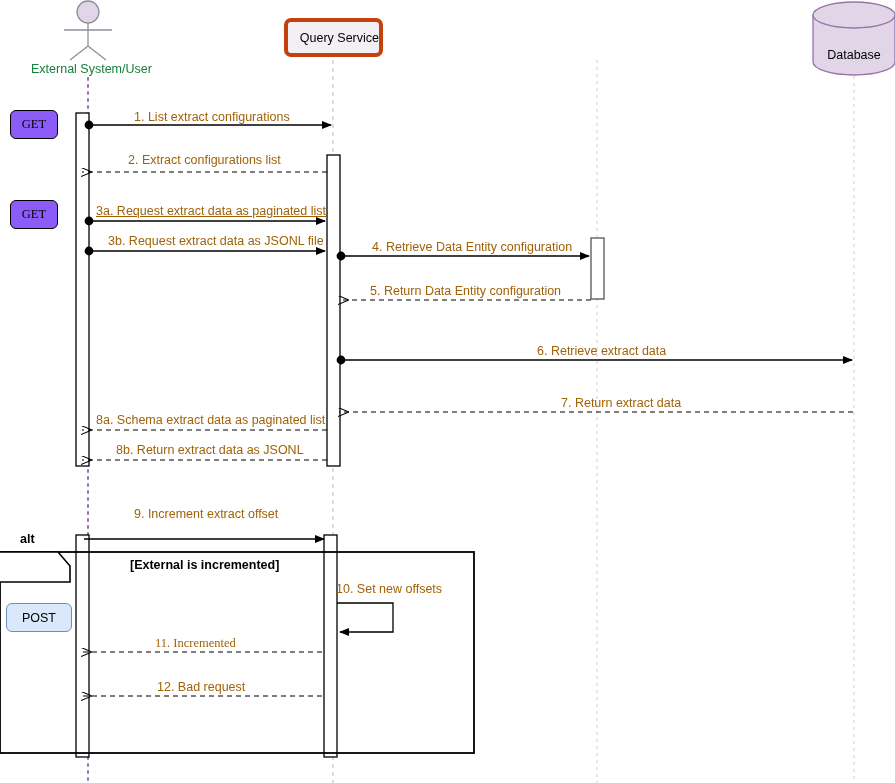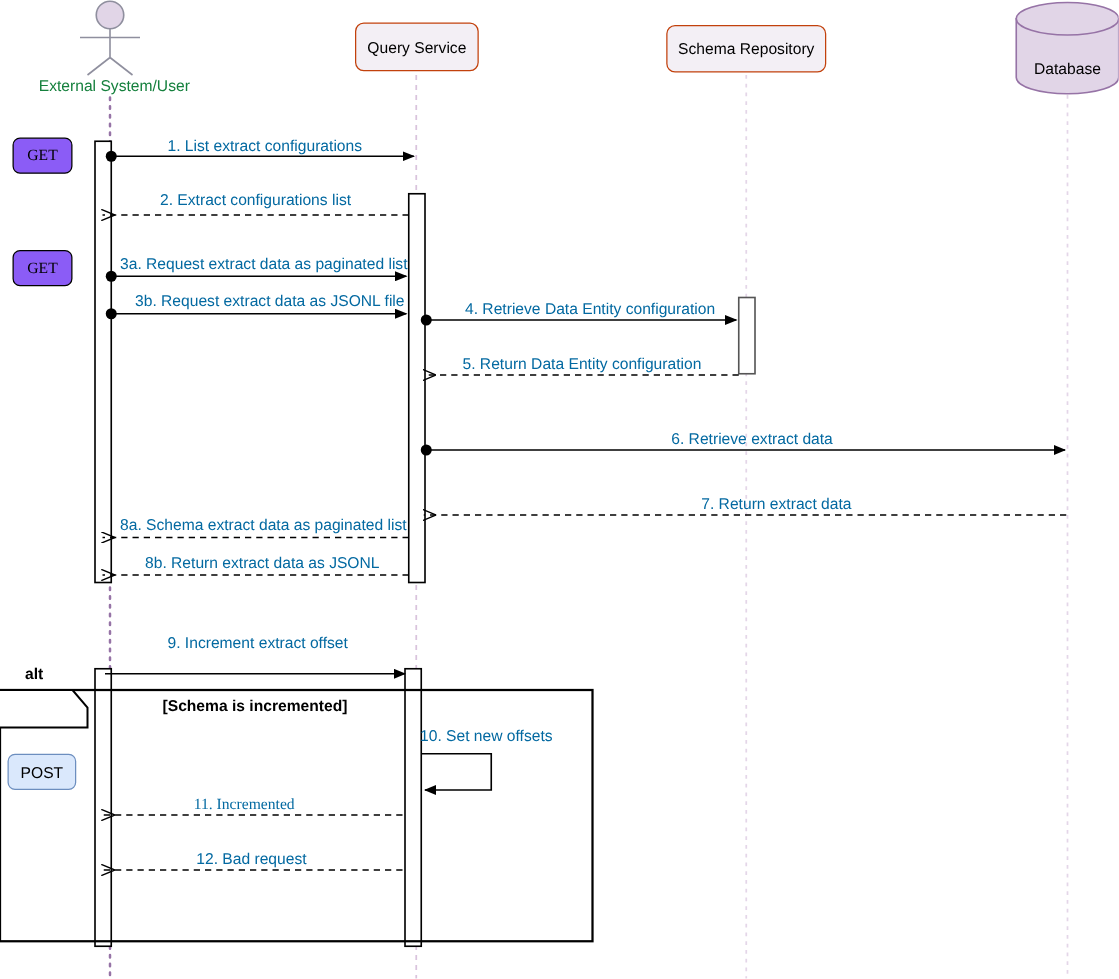--- a/index.html
+++ b/index.html
@@ -21,43 +21,43 @@
   svg.layer {
     position: absolute;
     left: 0;
     top: 0;
     width: 895px;
     height: 783px;
   }
   .msg-label {
     position: absolute;
     font-size: 12.5px;
-    color: #0369a1;
+    color: #a16207;
     white-space: nowrap;
     line-height: 1;
   }
   .lifeline-label {
     position: absolute;
     font-size: 12.5px;
     color: #000;
     white-space: nowrap;
     text-align: center;
     line-height: 1;
   }
   .box-node {
     position: absolute;
     box-sizing: border-box;
     display: flex;
     align-items: center;
-    justify-content: center;
+    justify-content: flex-end;
     font-size: 12.5px;
     color: #000;
     border-radius: 7px;
     background: #f3eff5;
-    border: 1px solid #c2410c;
+    border: 4px solid #c2410c;
     white-space: nowrap;
   }
   .badge {
     position: absolute;
     box-sizing: border-box;
     display: flex;
     align-items: center;
     justify-content: center;
     font-size: 12.5px;
     border-radius: 6px;
@@ -201,43 +201,40 @@
     <g>
       <rect x="0" y="552" width="474" height="201" fill="none" stroke="#000000" stroke-width="1.8"></rect>
       <path d="M0,552 L58,552 L70,566 L70,582 L0,582" fill="#ffffff" stroke="#000000" stroke-width="1.6"></path>
     </g>
   </svg>
 
   <div class="box-node" style="left:284px; top:18px; width:99px; height:39px;">
     <span>Query Service</span>
   </div>
 
-  <div class="box-node" style="left:533px; top:20px; width:128px; height:38px;">
-    <span>Schema Repository</span>
-  </div>
 
   <div class="lifeline-label" style="left:804px; top:49px; width:100px;">Database</div>
 
   <div class="actor-caption" style="left:31px; top:62px;">External System/User</div>
 
   <div class="badge badge-get" style="left:10px; top:110px; width:48px; height:29px;">
     <span>GET</span>
   </div>
   <div class="badge badge-get" style="left:10px; top:200px; width:48px; height:29px;">
     <span>GET</span>
   </div>
-  <div class="badge badge-post" style="left:6px; top:603px; width:55px; height:29px;text-align:right;">
+  <div class="badge badge-post" style="left:6px; top:603px; width:66px; height:29px;text-align:right;">
     <span>POST</span>
   </div>
 
   <div class="msg-label" style="left:134px; top:111px;">1. List extract configurations</div>
 
   <div class="msg-label" style="left:128px; top:154px;">2. Extract configurations list</div>
 
-  <div class="msg-label" style="left:96px; top:205px;">3a. Request extract data as paginated list</div>
+  <div class="msg-label" style="left:96px; top:205px;text-decoration:underline;">3a. Request extract data as paginated list</div>
 
   <div class="msg-label" style="left:108px; top:235px;">3b. Request extract data as JSONL file</div>
 
   <div class="msg-label" style="left:372px; top:241px;">4. Retrieve Data Entity configuration</div>
 
   <div class="msg-label" style="left:370px; top:285px;">5. Return Data Entity configuration</div>
 
   <div class="msg-label" style="left:537px; top:345px;">6. Retrieve extract data</div>
 
   <div class="msg-label" style="left:561px; top:397px;">7. Return extract data</div>
@@ -249,15 +246,15 @@
   <div class="msg-label" style="left:134px; top:508px;">9. Increment extract offset</div>
 
   <div class="msg-label" style="left:336px; top:583px;text-align:center;">10. Set new offsets</div>
 
   <div class="msg-label" style="left:155px; top:637px;font-family:Liberation Serif, serif;">11. Incremented</div>
 
   <div class="msg-label" style="left:157px; top:681px;">12. Bad request</div>
 
   <div class="frag-label" style="left:20px; top:532px;">alt</div>
 
-  <div class="frag-cond" style="left:130px; top:558px;">[Schema is incremented]</div>
+  <div class="frag-cond" style="left:130px; top:558px;">[External is incremented]</div>
 
 </div>
 
 </body></html>

